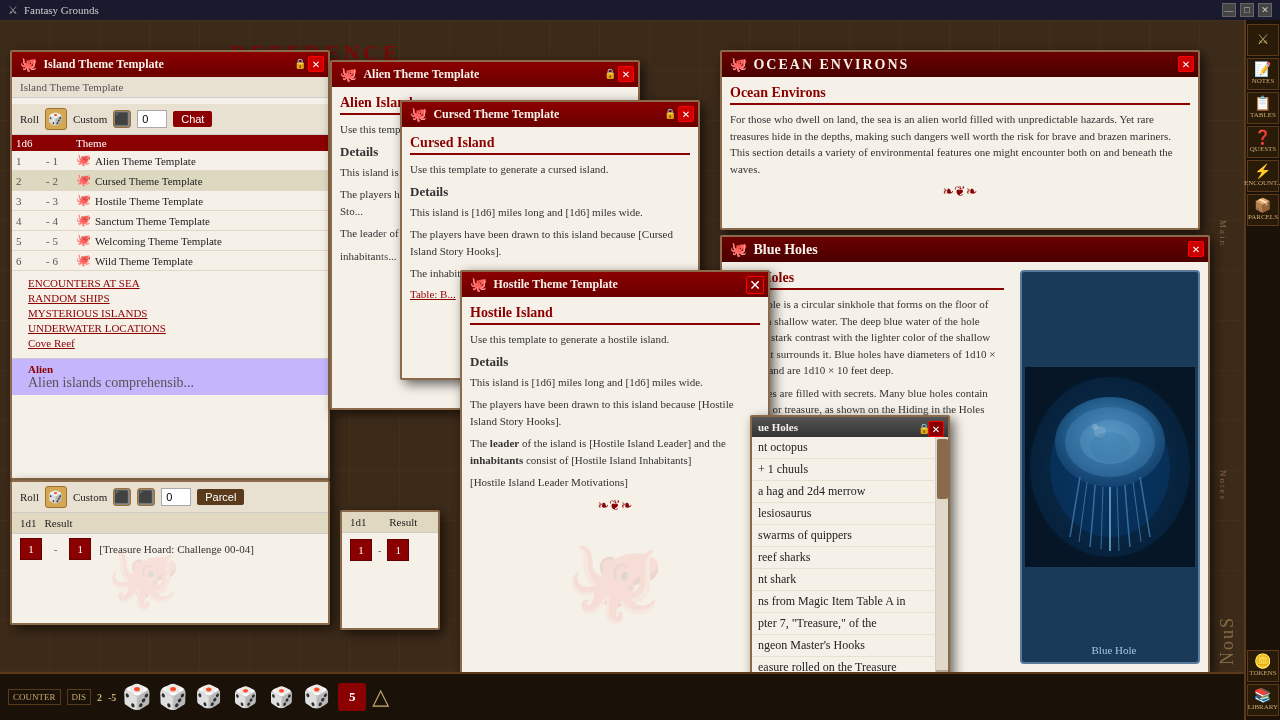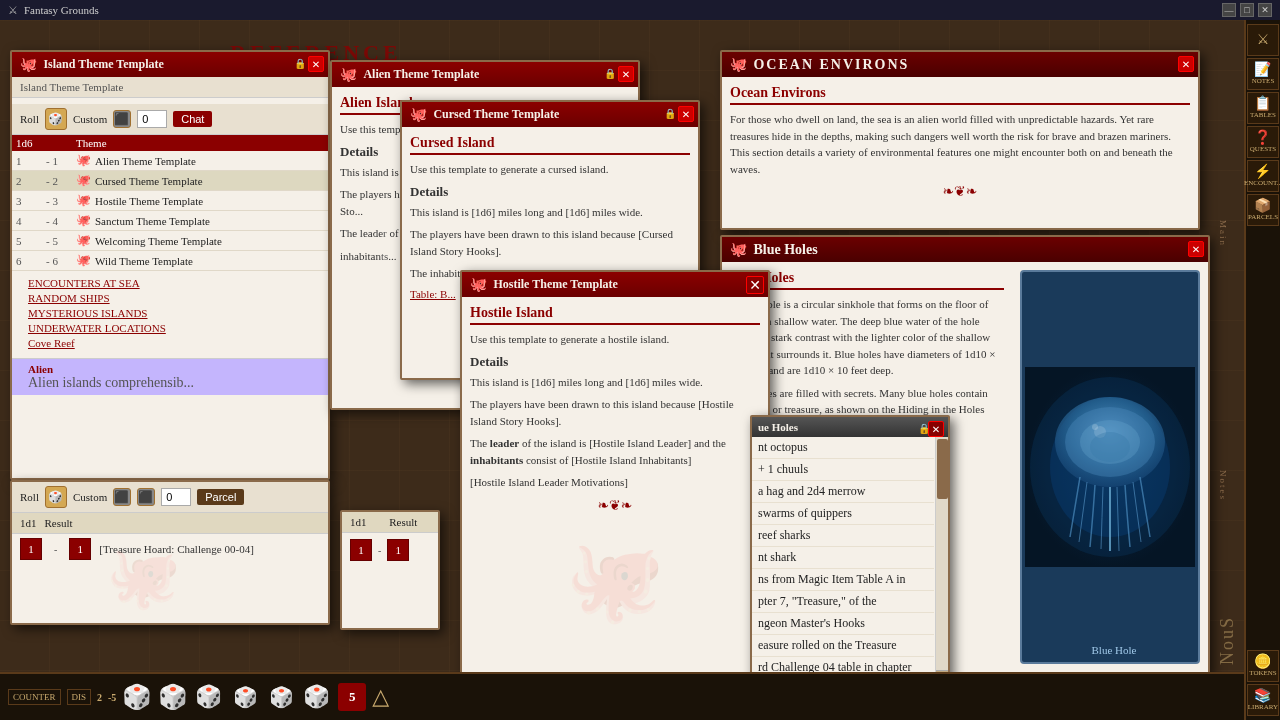--- a/index.html
+++ b/index.html
@@ -600,20 +600,21 @@
     <div class="panel-header" style="background:linear-gradient(180deg,#555,#333); padding:3px 6px; min-height:20px;">
       <span class="panel-title" style="font-size:11px;">ue Holes</span>
       <span class="panel-lock" style="right:18px;">🔒</span>
       <div class="panel-close" style="background:#800;">✕</div>
     </div>
     <div style="position:relative; height:calc(100% - 20px); overflow:hidden;">
       <div style="height:100%; overflow-y:auto; padding-right:14px;">
         <div class="bh-list-item">nt octopus</div>
         <div class="bh-list-item">+ 1 chuuls</div>
         <div class="bh-list-item">a hag and 2d4 merrow</div>
+        <div class="bh-list-item">lesiosaurus</div>
         <div class="bh-list-item">swarms of quippers</div>
         <div class="bh-list-item">reef sharks</div>
         <div class="bh-list-item">nt shark</div>
         <div class="bh-list-item">ns from Magic Item Table A in</div>
         <div class="bh-list-item">pter 7, "Treasure," of the</div>
         <div class="bh-list-item">ngeon Master's Hooks</div>
         <div class="bh-list-item">easure rolled on the Treasure</div>
         <div class="bh-list-item">rd Challenge 04 table in chapter</div>
 
       </div>

